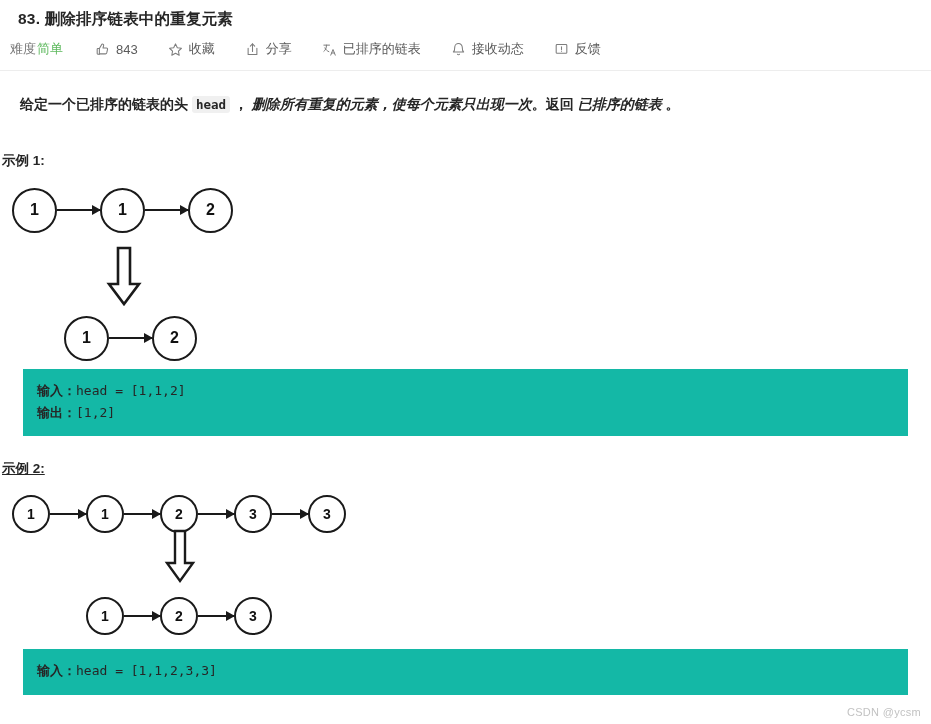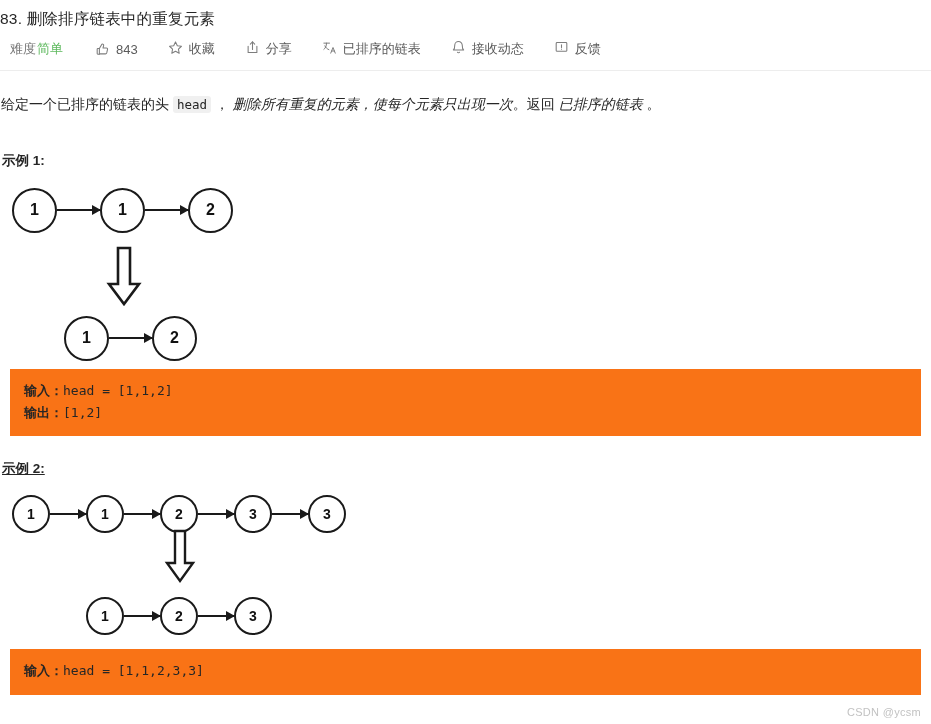--- a/index.html
+++ b/index.html
@@ -13,35 +13,36 @@
     font-family: "Liberation Sans", "DejaVu Sans", sans-serif;
     color: #262626;
     overflow: hidden;
     position: relative;
   }
 
   
   .page-title {
     font-size: 15.5px;
     color: #262626;
-    padding: 9px 0 0 0;
-    font-weight: 400;
+    padding: 9px 0 0 18px;
+    font-weight: 700;
     letter-spacing: .2px;
   }
 
   .toolbar {
     display: flex;
     align-items: center;
     padding: 10px 0 12px 10px;
     font-size: 13px;
     color: #636363;
     border-bottom: 1px solid #ededed;
   }
   .toolbar-group {
     display: flex;
+    align-items: center;
     margin-right: 30px;
     white-space: nowrap;
   }
   .toolbar-group.difficulty { margin-right: 32px; }
   .tb-label { color: #767676; }
   .tb-value-easy {
     color: #5cb85c;
     margin-left: 1px;
   }
   .tb-text { margin-left: 6px; color: #5b5b5b; }
@@ -50,24 +51,25 @@
     align-items: center;
     justify-content: center;
     width: 15px;
     height: 15px;
     color: #7d7d7d;
   }
   .tb-icon svg { display: block; }
 
   
   .description {
-    padding: 22px 12px 0 1px;
+    padding: 22px 12px 0 20px;
     font-size: 14px;
     line-height: 1.7;
     color: #262626;
+    font-weight: bold;
   }
   .code-inline {
     font-family: "DejaVu Sans Mono", "Liberation Mono", monospace;
     background: #f0f0f0;
     border-radius: 3px;
     padding: 1px 4px;
     font-size: 12.5px;
     color: #262626;
   }
   .em-italic { font-style: italic; }
@@ -115,22 +117,22 @@
     border-bottom: 5.5px solid transparent;
   }
 
   .down-arrow {
     position: absolute;
   }
   .down-arrow svg { display: block; }
 
   
   .code-block {
-    background: #f97316;
-    margin: 0 10px;
+    background: #14b8a6;
+    margin: 0 23px;
     padding: 11px 14px 13px 14px;
     font-size: 13px;
     line-height: 1.68;
     color: #262626;
   }
   .code-line {
     font-family: "DejaVu Sans Mono", "Liberation Mono", monospace;
     white-space: pre;
   }
   .code-key {

